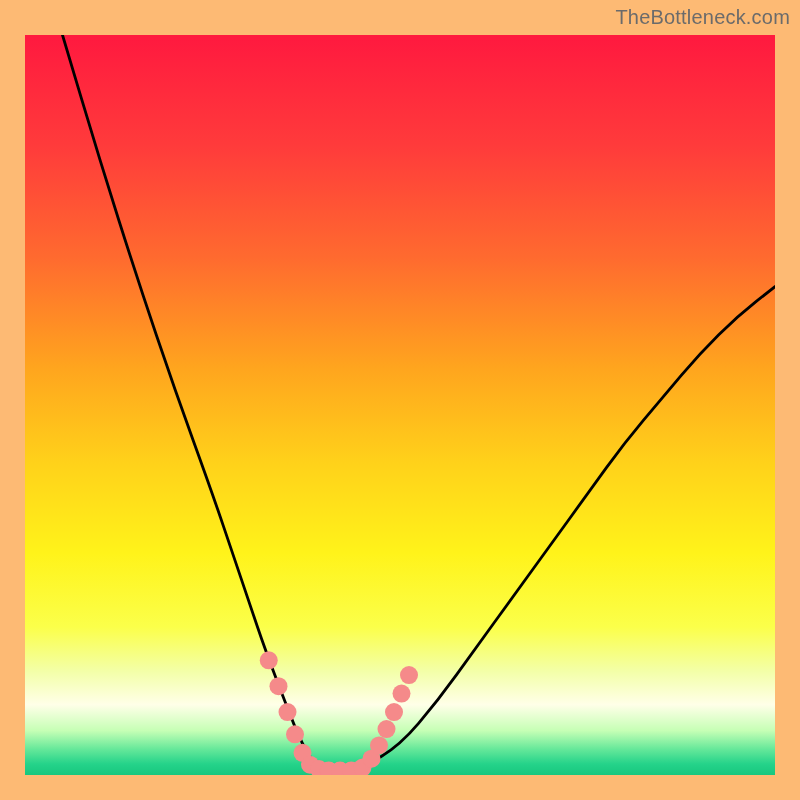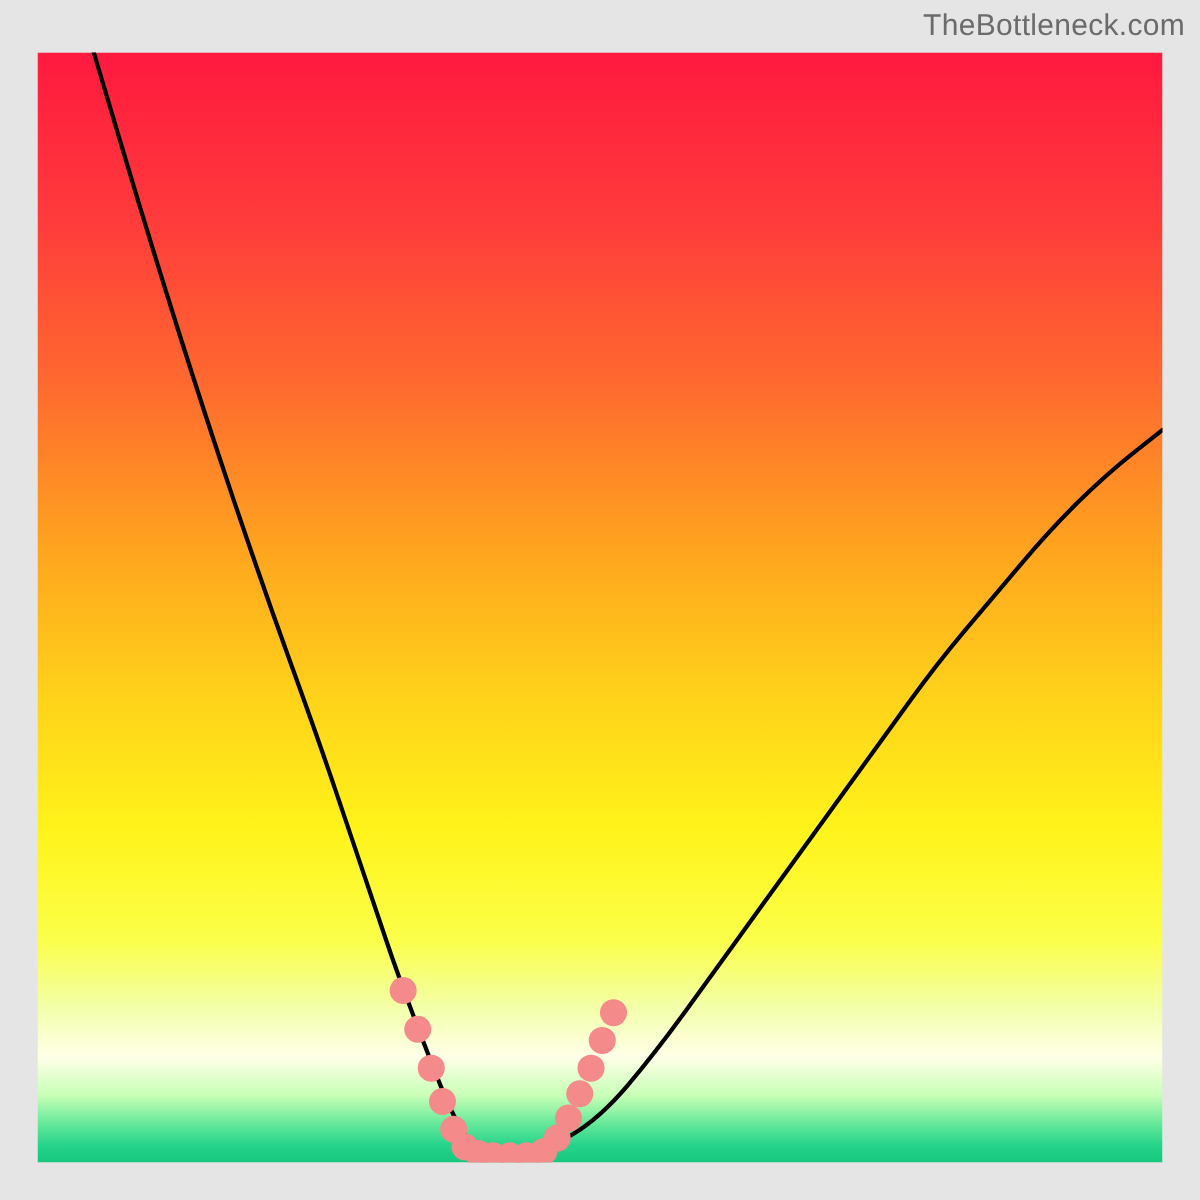--- a/index.html
+++ b/index.html
@@ -8,21 +8,21 @@
     width: 800px;
     height: 800px;
     background: #000;
     overflow: hidden;
     font-family: Arial, Helvetica, sans-serif;
   }
   .frame {
     position: relative;
     width: 800px;
     height: 800px;
-    background: #e5e5e5;
+    background: #fdba74;
   }
   .watermark {
     position: absolute;
     top: 6px;
     right: 10px;
     color: #6b6b6b;
     font-size: 20px;
     font-weight: 500;
     letter-spacing: 0.2px;
     user-select: none;

